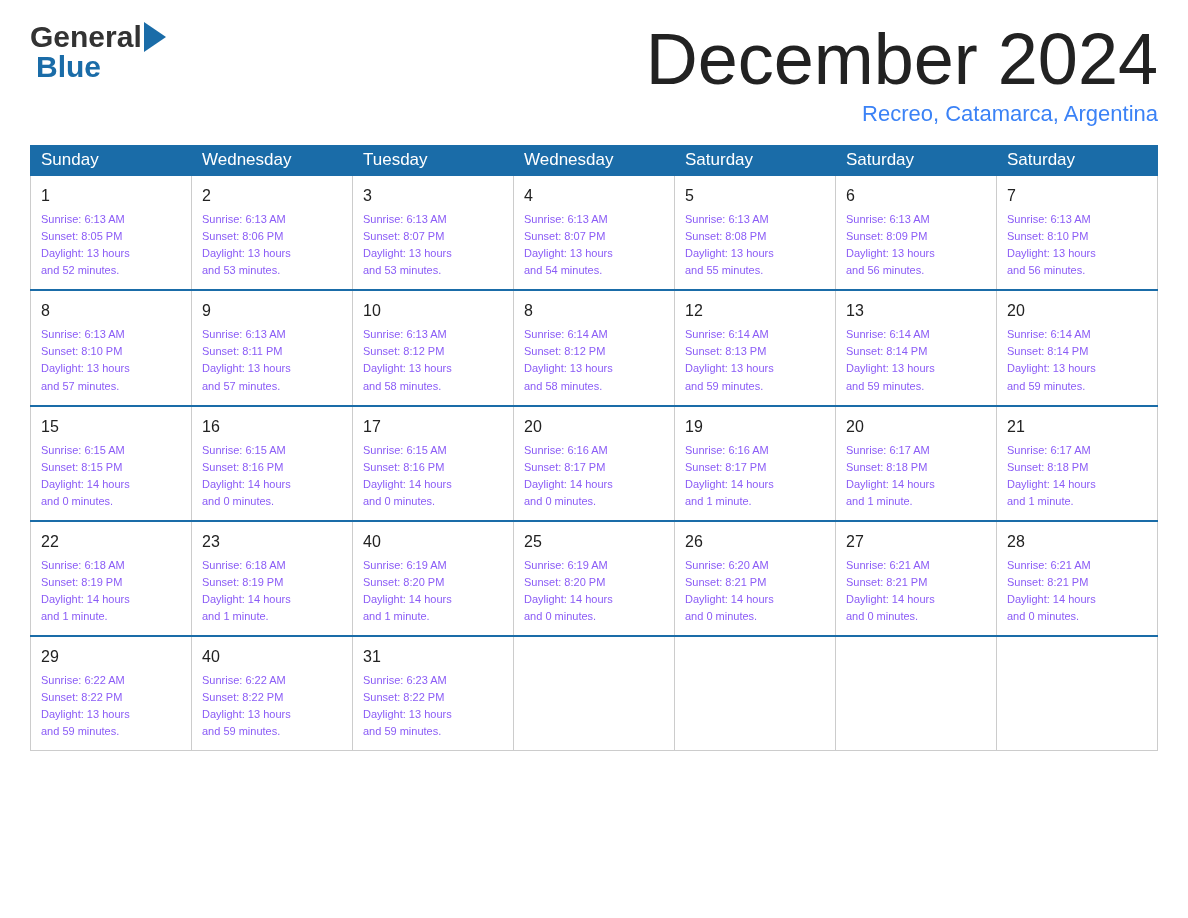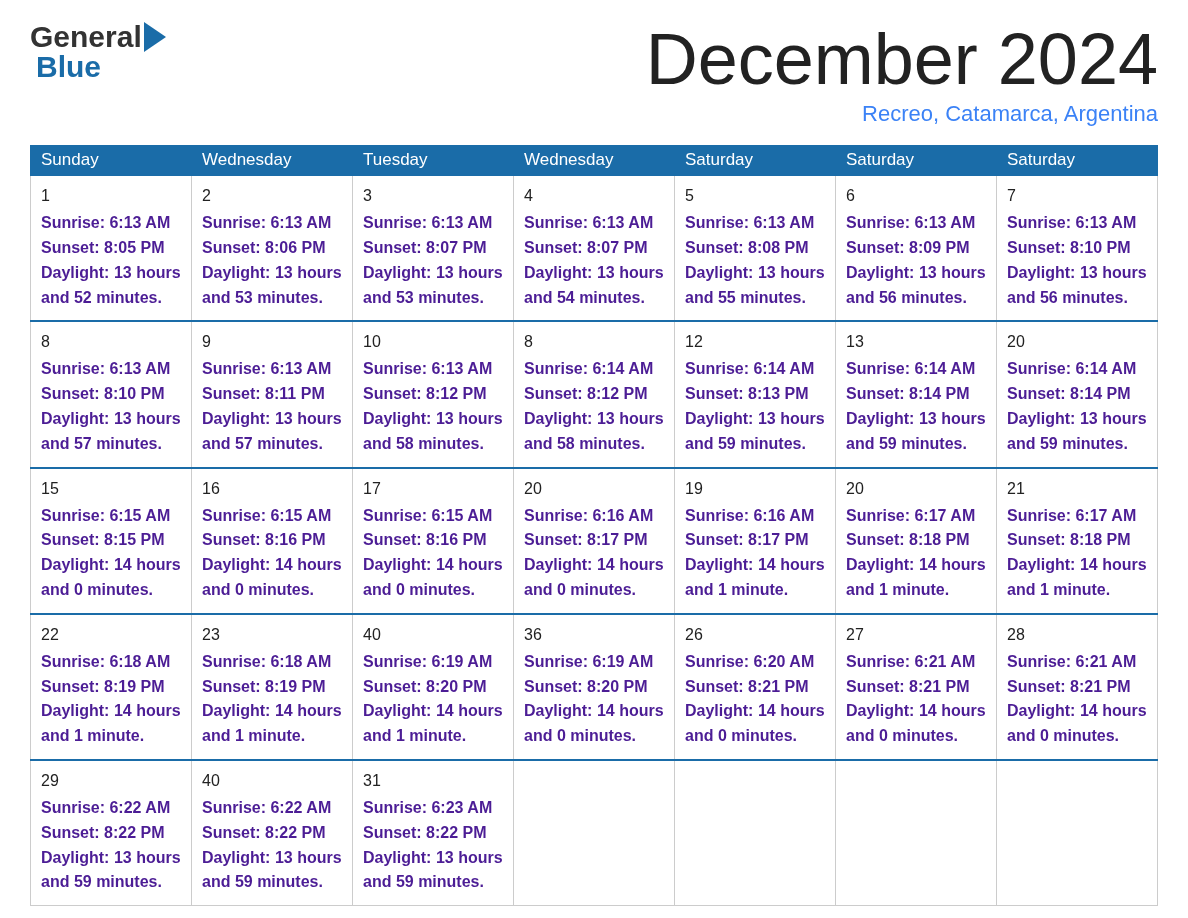--- a/index.html
+++ b/index.html
@@ -58,24 +58,23 @@
       font-size: 13px;
       line-height: 1.5;
     }
     .calendar td .day-num {
       font-size: 16px;
       font-weight: normal;
       display: block;
       margin-bottom: 3px;
     }
     .calendar td .day-info {
-      font-size: 16px;
-      color: #4c1d95;
+      font-size: 11px;
+      color: #8b5cf6;
       line-height: 1.55;
-      font-weight: bold;
     }
     .calendar tr {
       border-bottom: 2px solid #1a6ca8;
     }
     .calendar tbody tr:last-child {
       border-bottom: none;
     }
     .empty-cell {
       background: #fff;
     }
@@ -227,21 +226,21 @@
         </td>
         <td>
           <span class="day-num">23</span>
           <div class="day-info">Sunrise: 6:18 AM<br>Sunset: 8:19 PM<br>Daylight: 14 hours<br>and 1 minute.</div>
         </td>
         <td>
           <span class="day-num">40</span>
           <div class="day-info">Sunrise: 6:19 AM<br>Sunset: 8:20 PM<br>Daylight: 14 hours<br>and 1 minute.</div>
         </td>
         <td>
-          <span class="day-num">36</span>
+          <span class="day-num">25</span>
           <div class="day-info">Sunrise: 6:19 AM<br>Sunset: 8:20 PM<br>Daylight: 14 hours<br>and 0 minutes.</div>
         </td>
         <td>
           <span class="day-num">26</span>
           <div class="day-info">Sunrise: 6:20 AM<br>Sunset: 8:21 PM<br>Daylight: 14 hours<br>and 0 minutes.</div>
         </td>
         <td>
           <span class="day-num">27</span>
           <div class="day-info">Sunrise: 6:21 AM<br>Sunset: 8:21 PM<br>Daylight: 14 hours<br>and 0 minutes.</div>
         </td>

